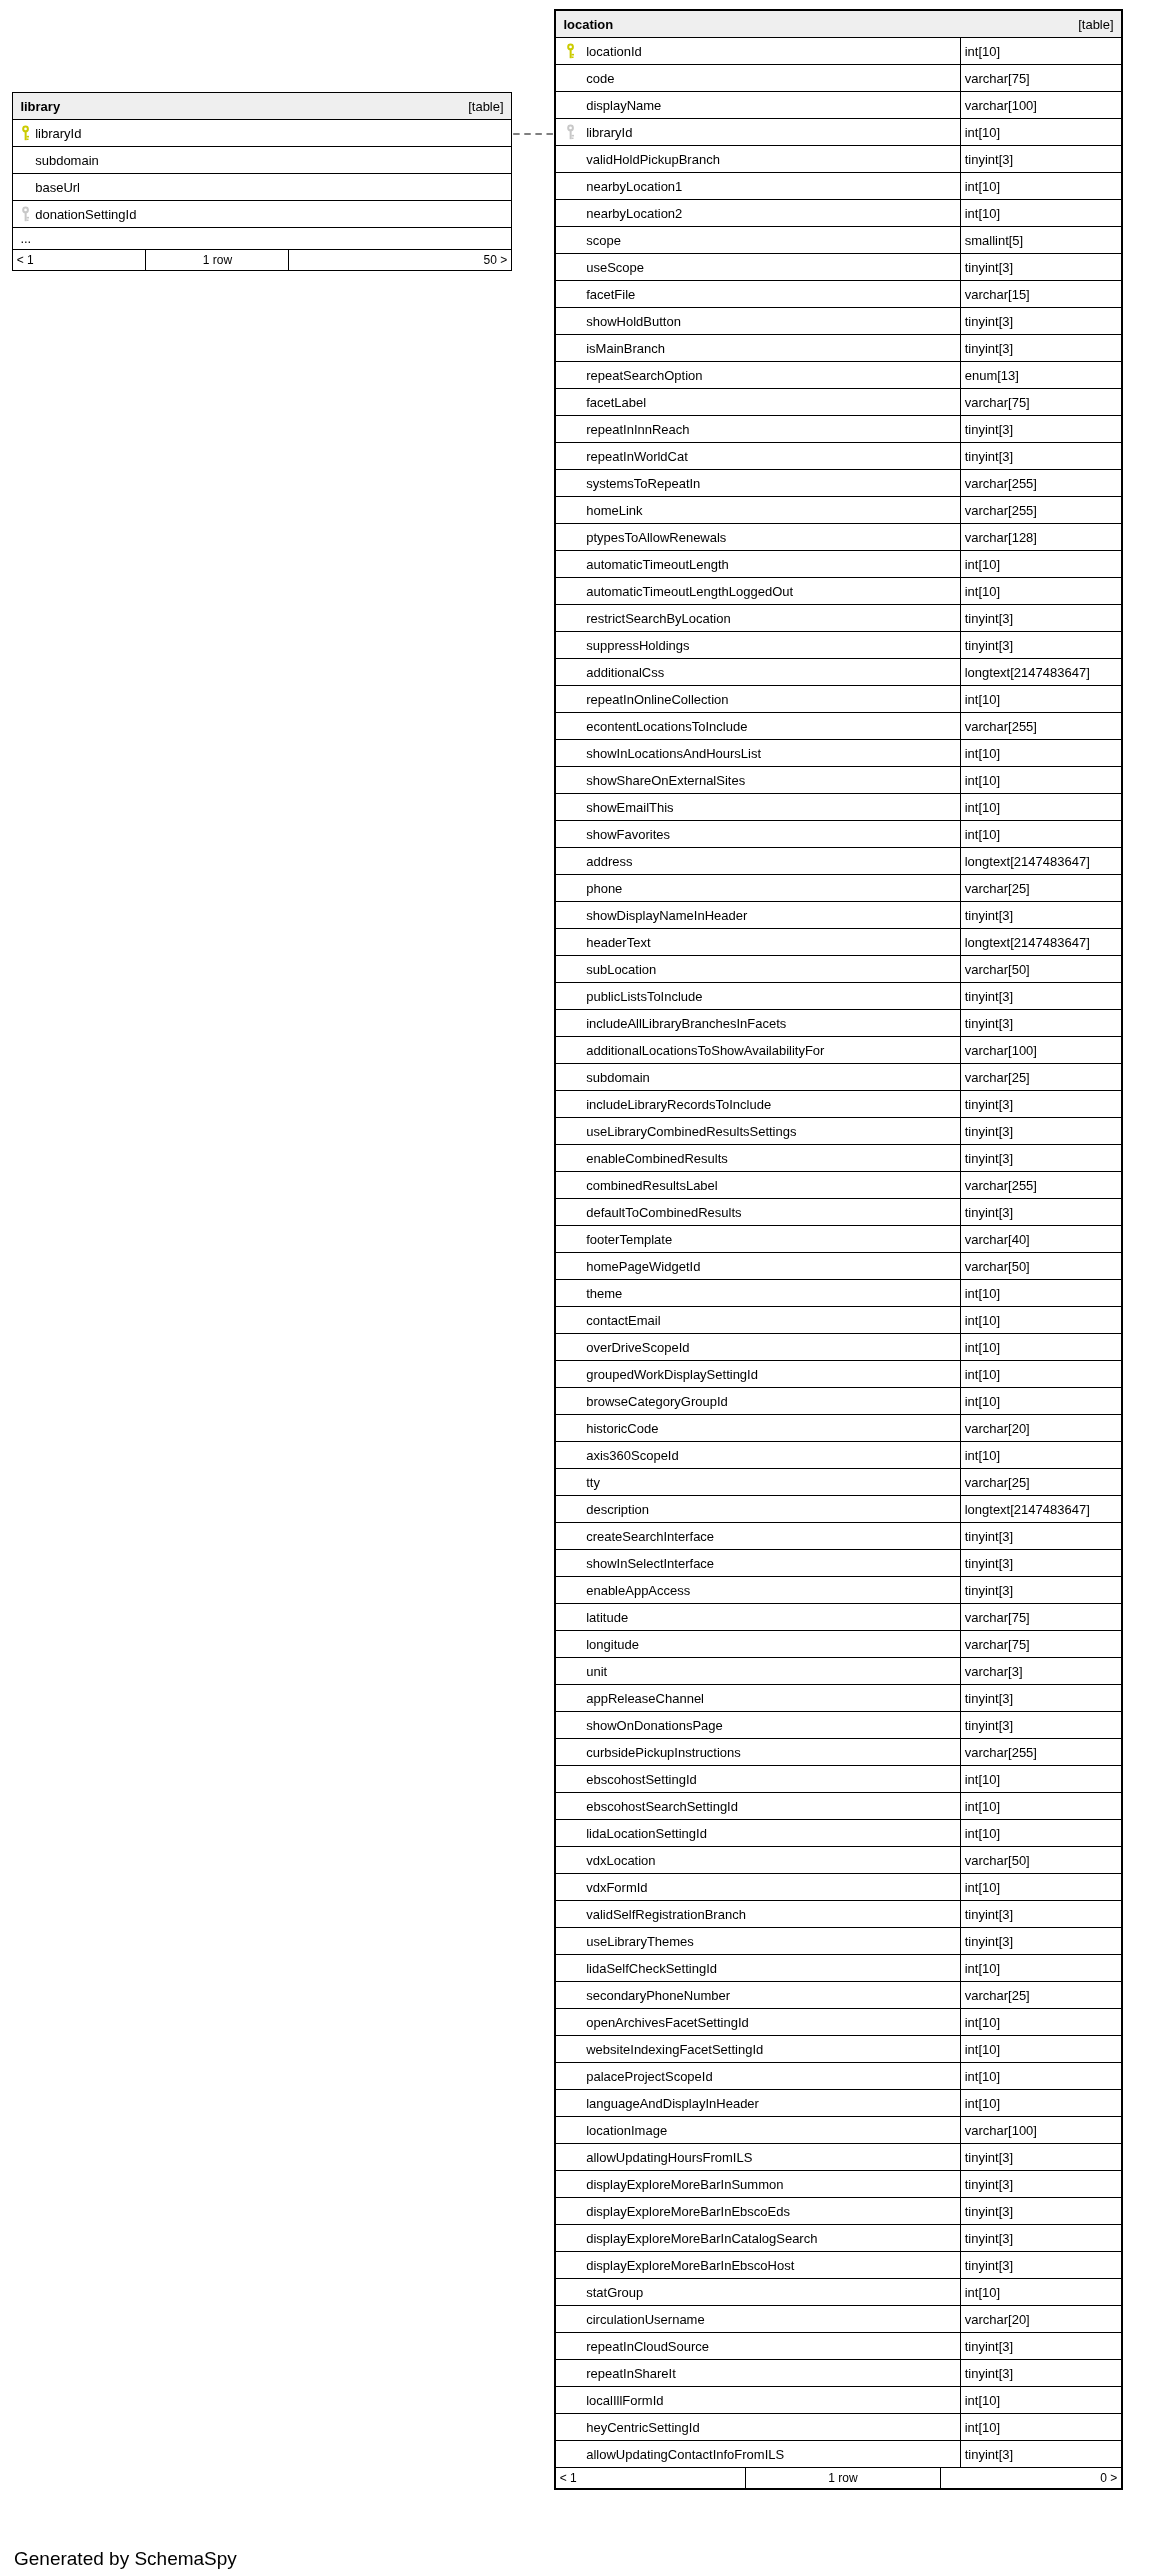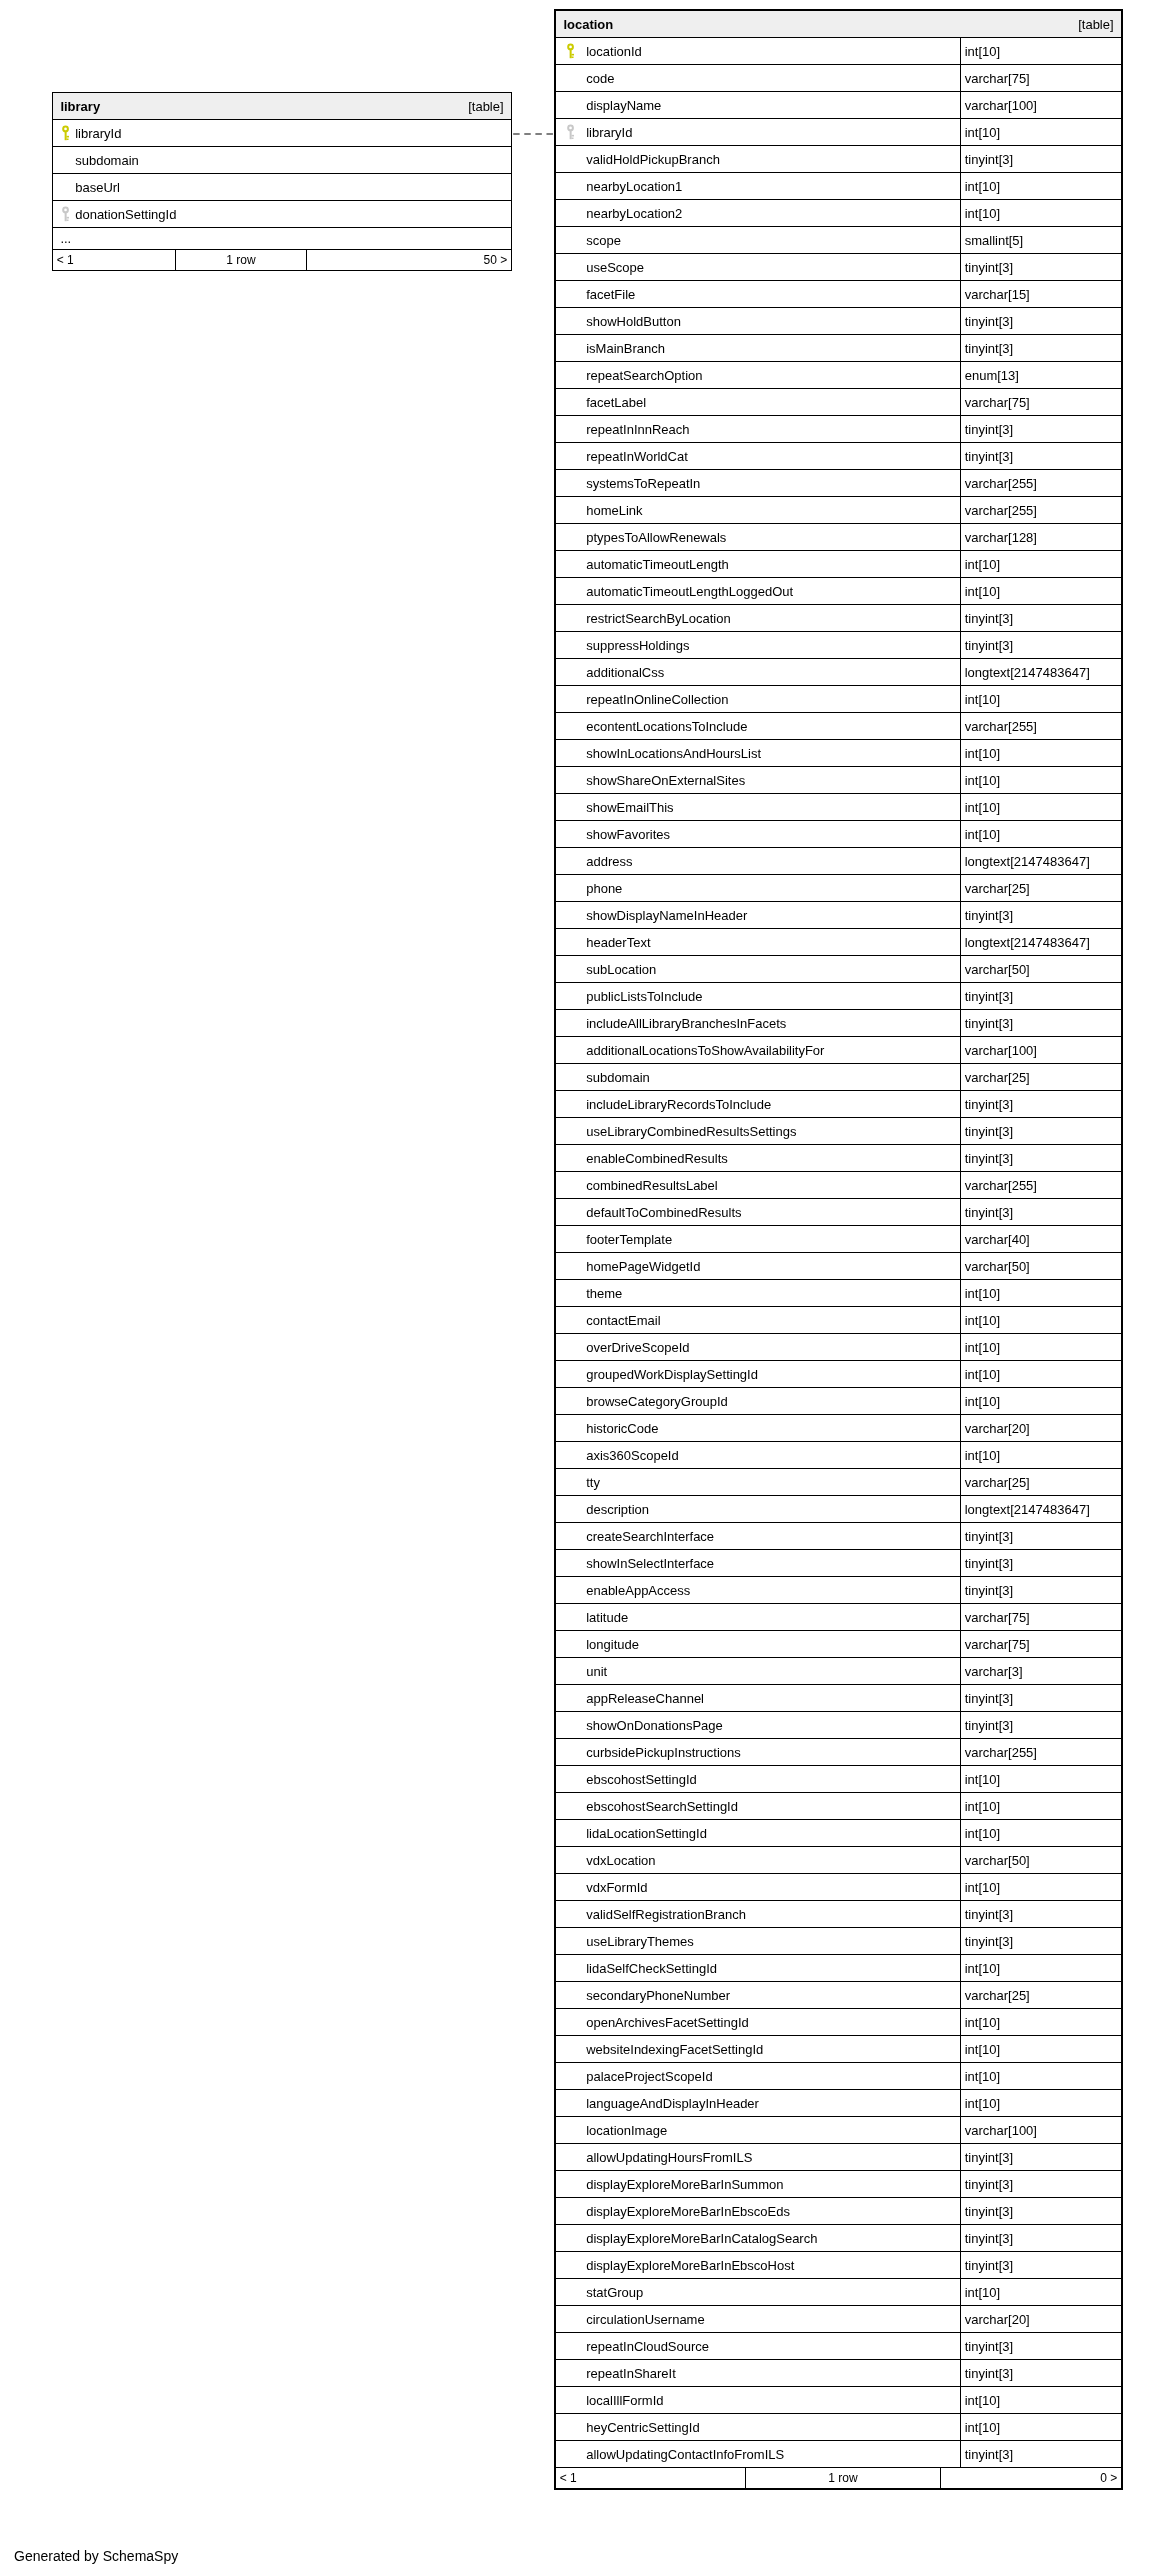--- a/index.html
+++ b/index.html
@@ -10,21 +10,21 @@
     color:#000;
     overflow:hidden;
   }
   .dbtable{
     position:absolute;
     background:#fff;
     border:1.8px solid #000;
     box-sizing:border-box;
   }
   .dbtable.location{left:554px;top:9.2px;width:569px;border-width:2.8px;}
-  .dbtable.library{left:12px;top:92px;width:460px;border-width:1.8px;margin-left:40px;}
+  .dbtable.library{left:12px;top:92px;width:500px;border-width:1.8px;}
   .thead{
     display:flex;justify-content:space-between;align-items:center;
     background:#efefef;
     border-bottom:0.9px solid #000;
     height:26px;padding:0 7.4px;
     font-size:13px;font-weight:bold;
   }
   .thead .badge{font-weight:normal;}
   .trow{
     display:flex;align-items:stretch;
@@ -53,21 +53,21 @@
   .fcell.right{justify-content:flex-end;}
   .location .fcell.left{width:33.4%;}
   .location .fcell.mid{width:34.6%;}
   .location .fcell.right{flex:1;}
   .library .fcell.left{width:26.6%;}
   .library .fcell.mid{width:28.7%;}
   .library .fcell.right{flex:1;}
   .connector{position:absolute;left:503px;top:121px;}
   .gennote{
     position:absolute;left:14px;top:2548px;
-    font-size:14px;color:#000;
+    font-size:19px;color:#000;
   }
 </style>
 </head>
 <body>
 
 <svg class="connector" width="74" height="26" viewBox="0 0 80 28">
   <line x1="11" y1="14" x2="56" y2="14" stroke="#000" stroke-width="1.3" stroke-dasharray="7 5"></line>
   <circle cx="62" cy="14" r="4.2" fill="#fff" stroke="#000" stroke-width="1.3"></circle>
   <polygon points="66.5,14 74.5,8.5 74.5,19.5" fill="#000"></polygon>
 </svg>

